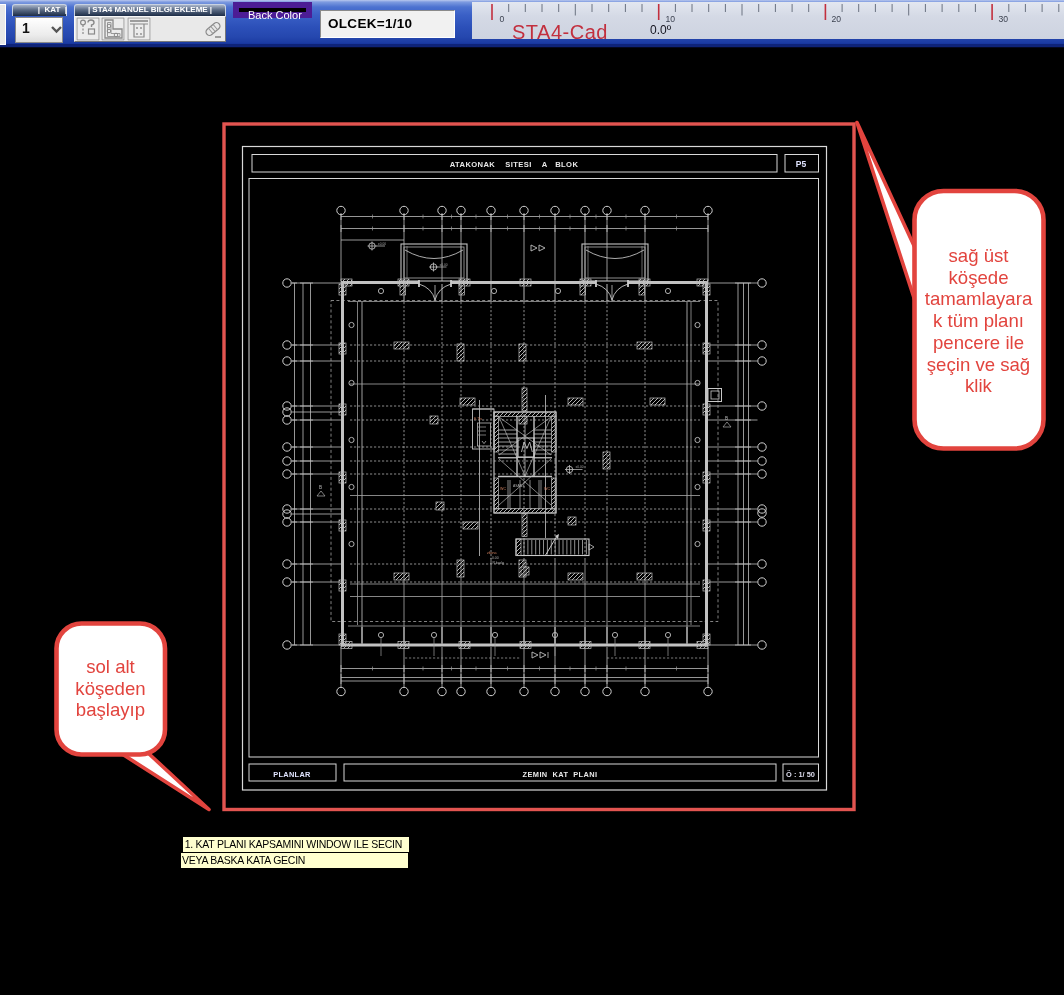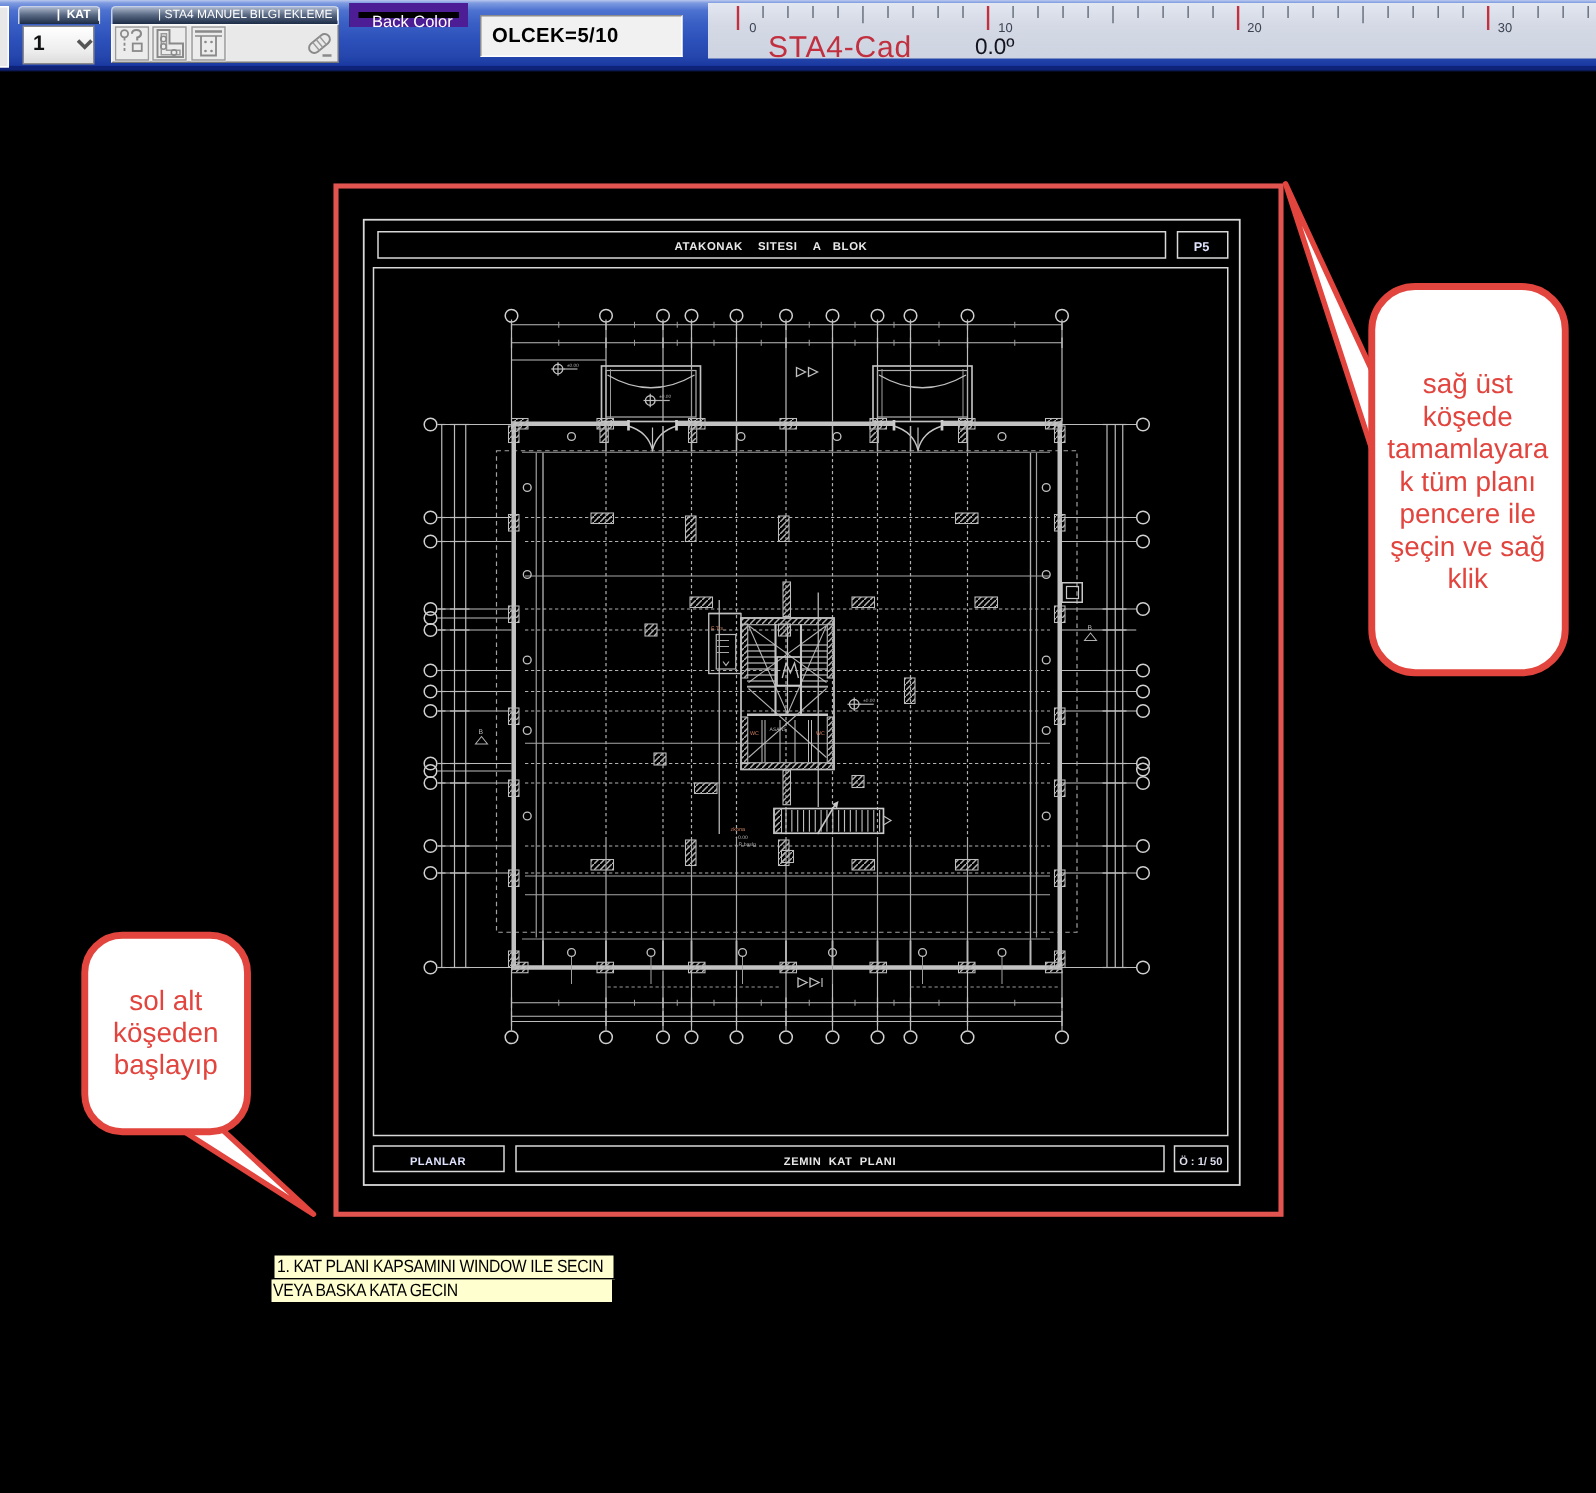--- a/index.html
+++ b/index.html
@@ -19,21 +19,21 @@
 <div class="abs" style="left:12px;top:5px;width:55px;height:11px;color:#fff;font-size:8px;font-weight:bold;text-align:right;line-height:10px;">|&nbsp;&nbsp;KAT&nbsp;&nbsp;|</div>
 
 <div class="abs" style="left:15px;top:17px;width:48px;height:26px;background:linear-gradient(180deg,#ffffff,#ececec 70%,#dcdcdc);border:1px solid #8a8a8a;box-sizing:border-box;"></div>
 <div class="abs" style="left:22px;top:20px;color:#111;font-size:14px;font-weight:bold;">1</div>
 
 <svg class="abs" style="left:51px;top:26px;" width="12" height="8">
       <path d="M1,1 l4.5,4.5 L10,1" stroke="#555" stroke-width="2.4" fill="none"></path>
     </svg>
 
 <div class="abs" style="left:74px;top:4px;width:152px;height:12px;background:linear-gradient(180deg,#a8b4c8 0,#5a6a84 45%,#1c2c46 100%);border-radius:3px 3px 0 0;border:1px solid #c8d2e2;border-bottom:none;box-sizing:border-box;"></div>
-<div class="abs" style="left:74px;top:5px;width:152px;height:11px;color:#fff;font-size:8px;font-weight:normal;text-align:right;line-height:10px;">|&nbsp;STA4 MANUEL BILGI EKLEME&nbsp;|</div>
+<div class="abs" style="left:74px;top:5px;width:152px;height:11px;color:#fff;font-size:8px;font-weight:bold;text-align:center;line-height:10px;">|&nbsp;STA4 MANUEL BILGI EKLEME&nbsp;|</div>
 
 <div class="abs" style="left:74px;top:16px;width:152px;height:26px;background:#e9e9e9;border:1px solid #f8f8f8;border-right-color:#777;border-bottom-color:#777;box-sizing:border-box;"></div>
 
 <svg class="abs" style="left:75.5px;top:17px;" width="24" height="24">
 <rect x="0.5" y="0.5" width="23" height="23" fill="#ececec" stroke="#fff"></rect>
       <rect x="1" y="1" width="22" height="22" fill="none" stroke="#9a9a9a"></rect>
 <circle cx="7" cy="5.5" r="2.4" fill="none" stroke="#8a8a8a" stroke-width="1.2"></circle>
 <path d="M7,8 v9" stroke="#8a8a8a" stroke-width="1.2" stroke-dasharray="2 1.5"></path>
 <path d="M12,5.5 q0,-2.5 3,-2.5 q3,0 3,2.5 q0,2 -2.5,2.5 l0,2" fill="none" stroke="#8a8a8a" stroke-width="1.4"></path>
 <rect x="12.5" y="12" width="6" height="5" fill="none" stroke="#8a8a8a" stroke-width="1.2"></rect>
@@ -65,21 +65,21 @@
 <g transform="rotate(-40 12 12)">
 <rect x="4" y="8.5" width="16" height="7" rx="3.5" fill="none" stroke="#8a8a8a" stroke-width="1.3"></rect>
 <path d="M9,8.5 v7 M12,8.5 v7 M15,8.5 v7" stroke="#9a9a9a" stroke-width="1"></path>
 </g>
 <path d="M14,20 h6" stroke="#8a8a8a" stroke-width="1.6"></path>
 </svg>
 
 <div class="abs" style="left:233px;top:2px;width:79px;height:16px;background:#000;border:6px solid #4c1d95;box-sizing:border-box;color:#fff;font-size:11px;line-height:14px;padding-left:9px;">Back Color</div>
 
 <div class="abs" style="left:320px;top:10px;width:135px;height:28px;background:#f1f1f1;border:1px solid #8a8a8a;border-bottom-color:#fff;border-right-color:#fff;box-sizing:border-box;"></div>
-<div class="abs" style="left:328px;top:16px;color:#000;font-size:13.5px;font-weight:bold;letter-spacing:0.3px;">OLCEK=5/10</div>
+<div class="abs" style="left:328px;top:16px;color:#000;font-size:13.5px;font-weight:bold;letter-spacing:0.3px;">OLCEK=1/10</div>
 
 <div class="abs" style="left:472px;top:2px;width:592px;height:36.5px;background:linear-gradient(180deg,#e3e7f0 0,#d4d9e5 40%,#cdd3e0 100%);"></div>
 <svg class="abs" style="left:0;top:0;" width="1064" height="48">
 
 <g>
 <line x1="492.0" y1="4" x2="492.0" y2="20" stroke="#c22f3e" stroke-width="1.6"></line>
 <line x1="508.7" y1="4" x2="508.7" y2="12" stroke="#6a7280" stroke-width="1"></line>
 <line x1="525.3" y1="4" x2="525.3" y2="12" stroke="#6a7280" stroke-width="1"></line>
 <line x1="542.0" y1="4" x2="542.0" y2="12" stroke="#6a7280" stroke-width="1"></line>
 <line x1="558.7" y1="4" x2="558.7" y2="12" stroke="#6a7280" stroke-width="1"></line>
@@ -115,21 +115,21 @@
 <line x1="1058.8" y1="4" x2="1058.8" y2="12" stroke="#6a7280" stroke-width="1"></line>
 <text x="499.5" y="21.5" fill="#3c4250" font-size="8.6">0</text>
 <text x="665.5" y="21.5" fill="#3c4250" font-size="8.6">10</text>
 <text x="831.5" y="21.5" fill="#3c4250" font-size="8.6">20</text>
 <text x="998.5" y="21.5" fill="#3c4250" font-size="8.6">30</text>
 </g>
 </svg>
 
 <div class="abs" style="left:512px;top:21px;color:#c22f3e;font-size:20px;letter-spacing:0.5px;">STA4-Cad</div>
 
-<div class="abs" style="left:650px;top:23px;color:#14141e;font-size:15px;">0.0º</div>
+<div class="abs" style="left:650px;top:23px;color:#14141e;font-size:12px;">0.0º</div>
 
 <svg class="abs" style="left:0;top:48px;" width="1064" height="947" viewBox="0 48 1064 947">
 <defs>
 <pattern id="hp" patternUnits="userSpaceOnUse" width="4" height="4">
 <path d="M0,4 L4,0" stroke="#b2b2b2" stroke-width="1"></path>
 </pattern>
 </defs>
 
 <g>
 <rect x="242.5" y="146.5" width="584" height="643.5" fill="none" stroke="#d8d8d8" stroke-width="1.2"></rect>

